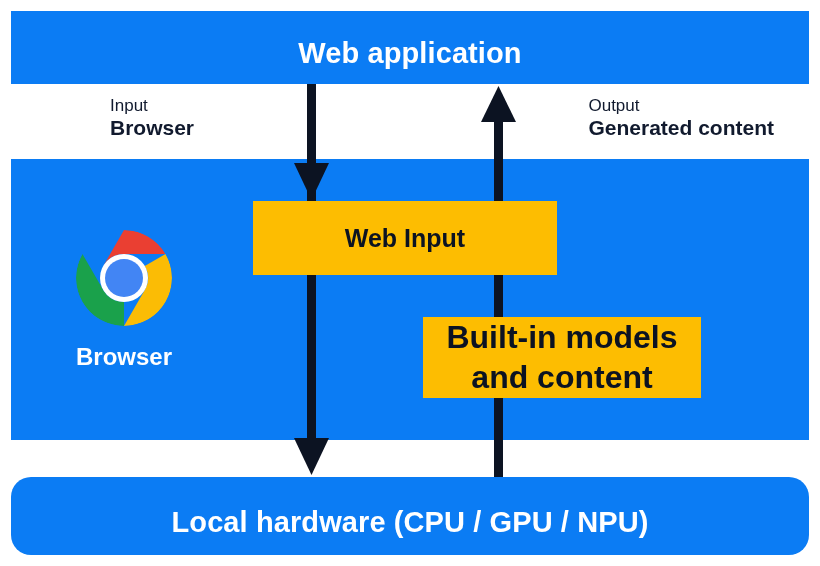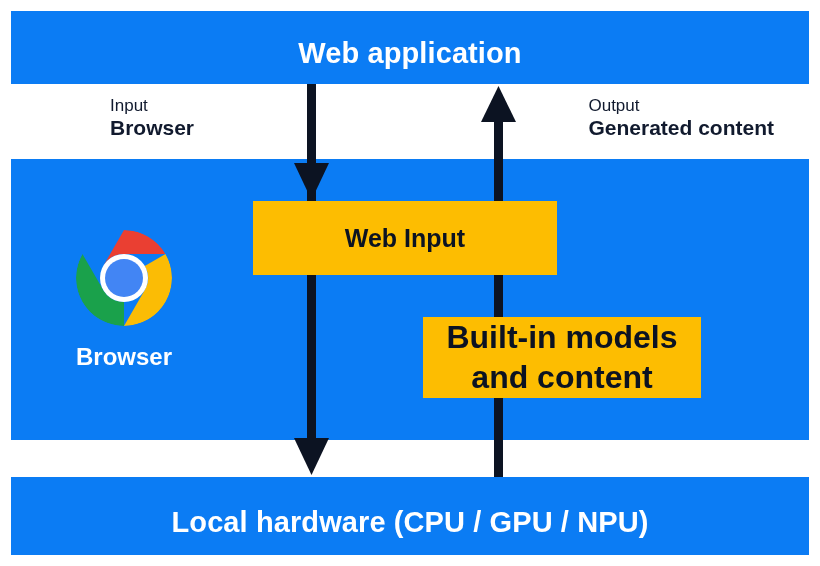--- a/index.html
+++ b/index.html
@@ -33,20 +33,21 @@
     top: 11px;
     height: 73px;
   }
   #band-middle {
     top: 159px;
     height: 281px;
   }
   #band-bottom {
     top: 477px;
     height: 78px;
+    border-radius: 20px;
   }
 
   .band-title {
     color: #ffffff;
     font-size: 29px;
     font-weight: 700;
     letter-spacing: 0.1px;
     line-height: 1;
     white-space: nowrap;
     margin-top: 12px;

